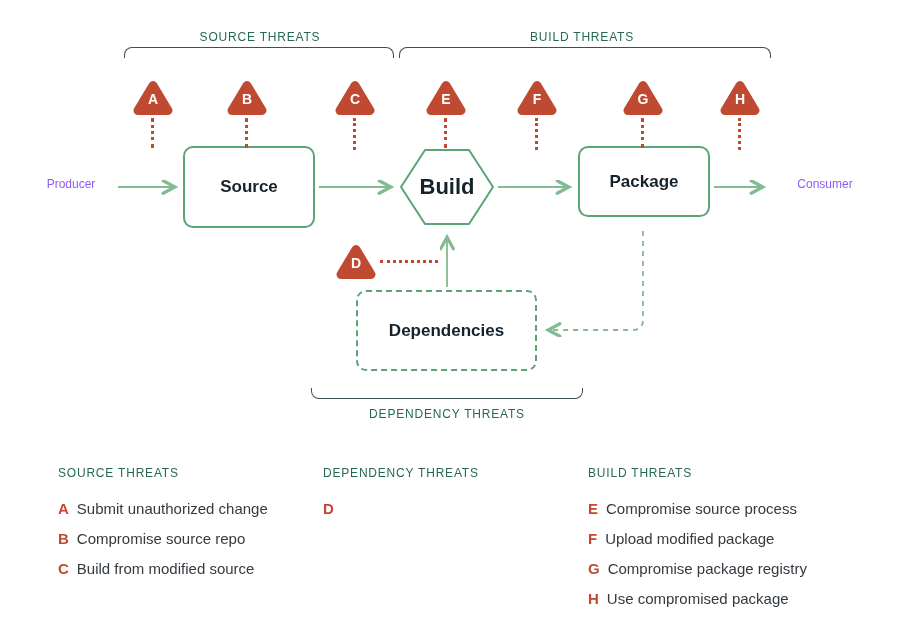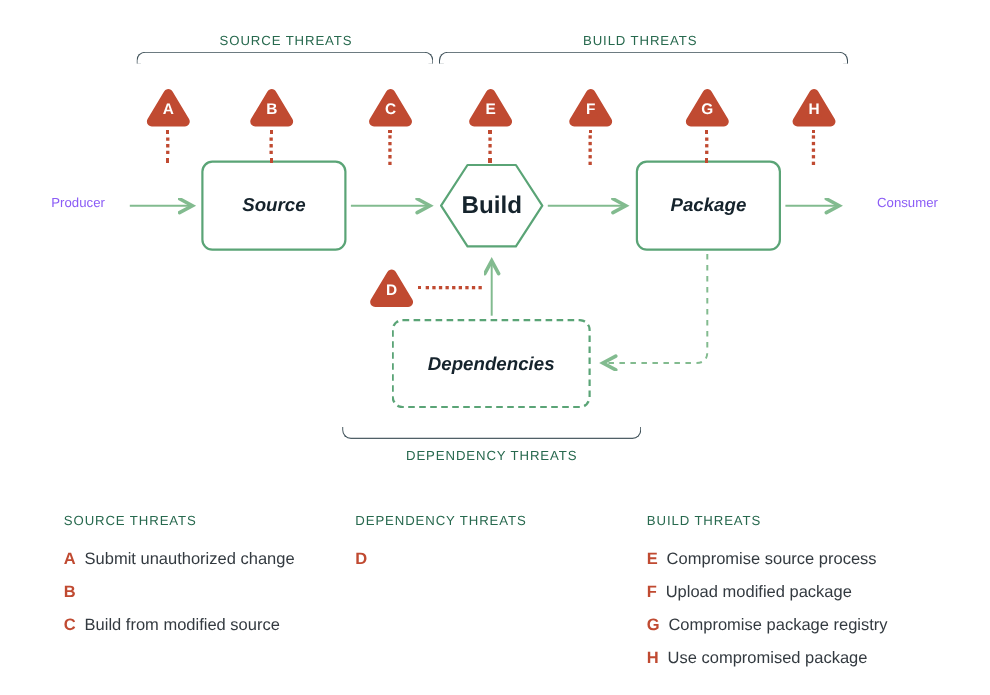--- a/index.html
+++ b/index.html
@@ -25,21 +25,21 @@
     border-bottom-left-radius: 8px; border-bottom-right-radius: 8px;
   }
   
   .connectors { position: absolute; left: 0; top: 0; pointer-events: none; }
   .flow-line { stroke: #82bb8f; stroke-width: 1.8; fill: none; }
   .flow-dashed { stroke: #82bb8f; stroke-width: 1.8; fill: none; stroke-dasharray: 5 5; }
   
   .node-box {
     position: absolute; background: #ffffff; border: 2px solid #5aa476; border-radius: 10px;
     display: flex; align-items: center; justify-content: center;
-    font-size: 17px; font-weight: bold; color: #15232c; font-style: italic;
+    font-size: 17px; font-weight: bold; color: #15232c;
   }
   .node-box.dashed { border-style: dashed; }
   .hex-wrap { position: absolute; }
   .hex-wrap svg { position: absolute; left: 0; top: 0; }
   .hex-wrap .hex-label {
     position: absolute; inset: 0; display: flex; align-items: center; justify-content: center;
     font-size: 22px; font-weight: bold; color: #15232c;
   }
   .hex-shape { fill: #ffffff; stroke: #5aa476; stroke-width: 2; stroke-linejoin: round; }
   .endpoint-label {
@@ -96,21 +96,21 @@
 
   <div class="node-box" style="left:183px; top:146px; width:132px; height:82px;">Source</div>
 
   <div class="hex-wrap" style="left:398px; top:145px; width:98px; height:84px;">
     <svg width="98" height="84" viewBox="0 0 98 84">
       <path class="hex-shape" d="M3,42 L27,5 L71,5 L95,42 L71,79 L27,79 Z"></path>
     </svg>
     <span class="hex-label">Build</span>
   </div>
 
-  <div class="node-box" style="left:578px; top:146px; width:132px; height:82px;">Package</div>
+  <div class="node-box" style="left:578px; top:146px; width:132px; height:71px;">Package</div>
 
   <div class="node-box dashed" style="left:356px; top:290px; width:181px; height:81px;">Dependencies</div>
 
   <div class="tri" style="left:133px; top:80px;">
     <svg viewBox="0 0 40 36">
         <path d="M20 5.5 L35 30.5 L5 30.5 Z"></path>
       </svg>
     <span class="tri-letter">A</span>
   </div>
   <div class="tri" style="left:227px; top:80px;">
@@ -166,20 +166,21 @@
   <div class="dotline-h" style="left:380px; top:260px; width:58px;"></div>
 
   <div class="legend-col" style="left:58px; top:466px; width:250px;">
     <div class="legend-heading">SOURCE THREATS</div>
     <div class="legend-item">
       <span class="legend-key">A</span>
       <span class="legend-text">Submit unauthorized change</span>
     </div>
     <div class="legend-item">
       <span class="legend-key">B</span>
+      <span class="legend-text">Compromise source repo</span>
     </div>
     <div class="legend-item">
       <span class="legend-key">C</span>
       <span class="legend-text">Build from modified source</span>
     </div>
   </div>
 
   <div class="legend-col" style="left:323px; top:466px; width:260px;">
     <div class="legend-heading">DEPENDENCY THREATS</div>
     <div class="legend-item">

